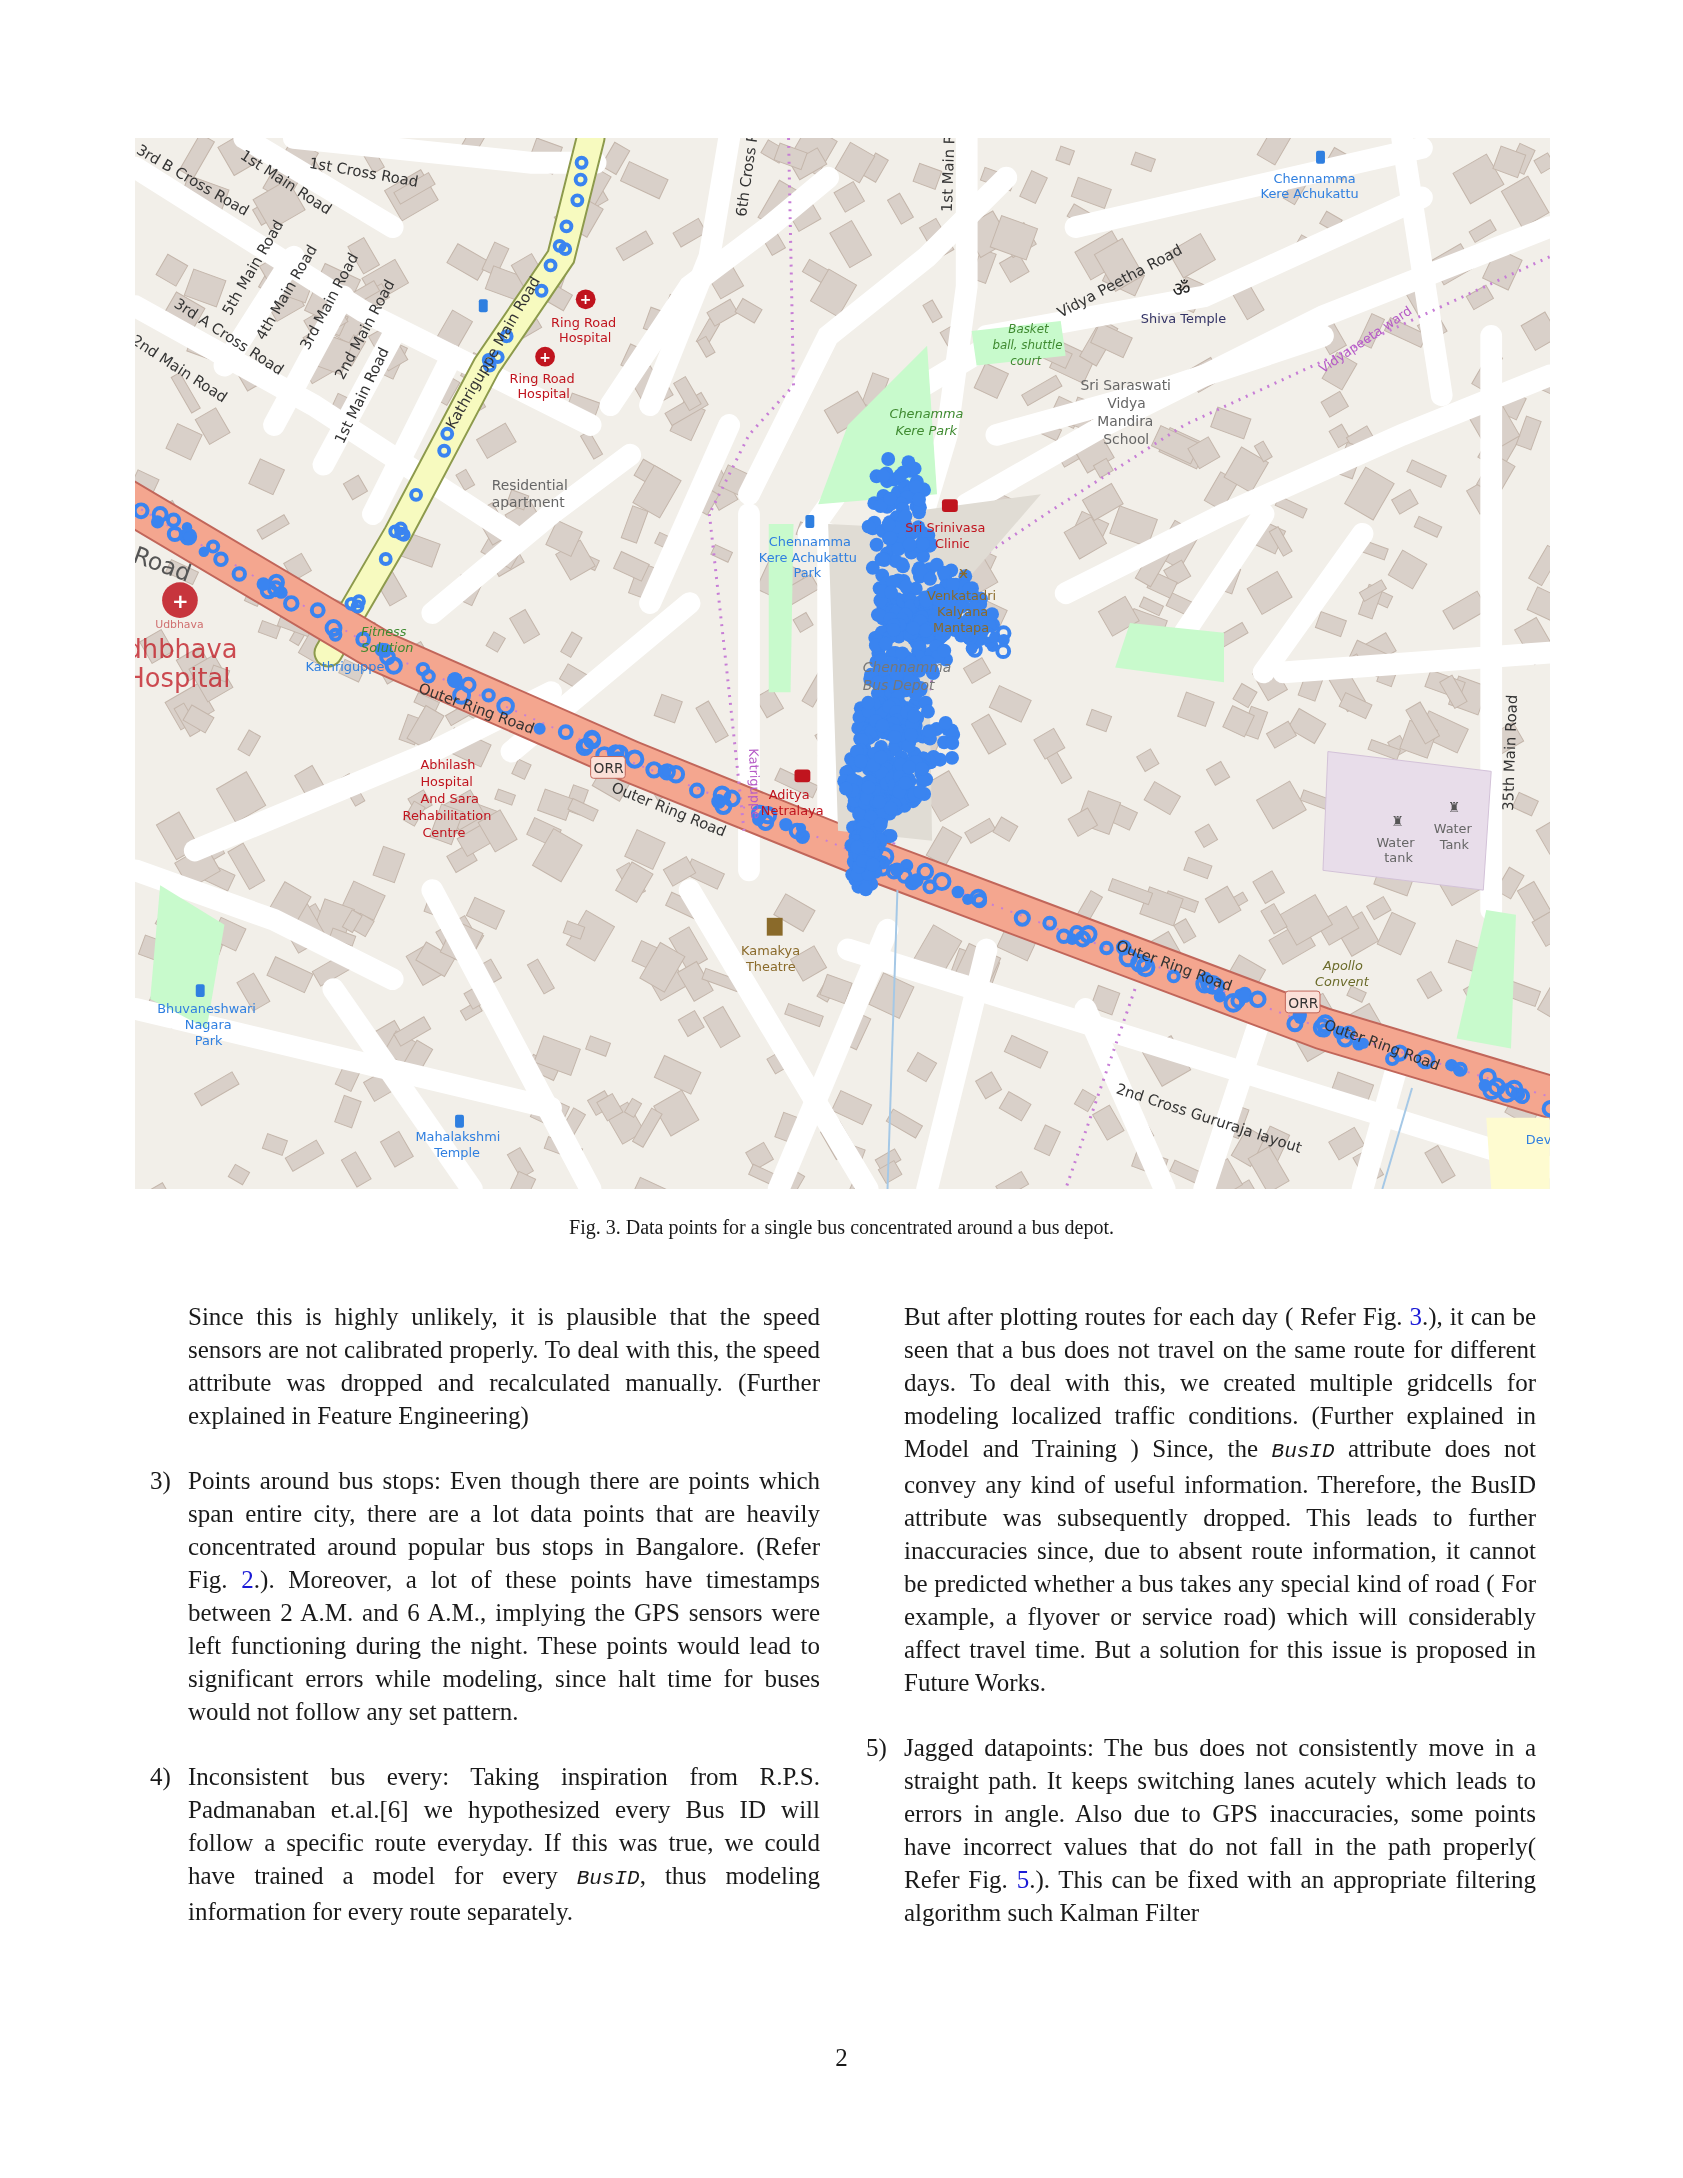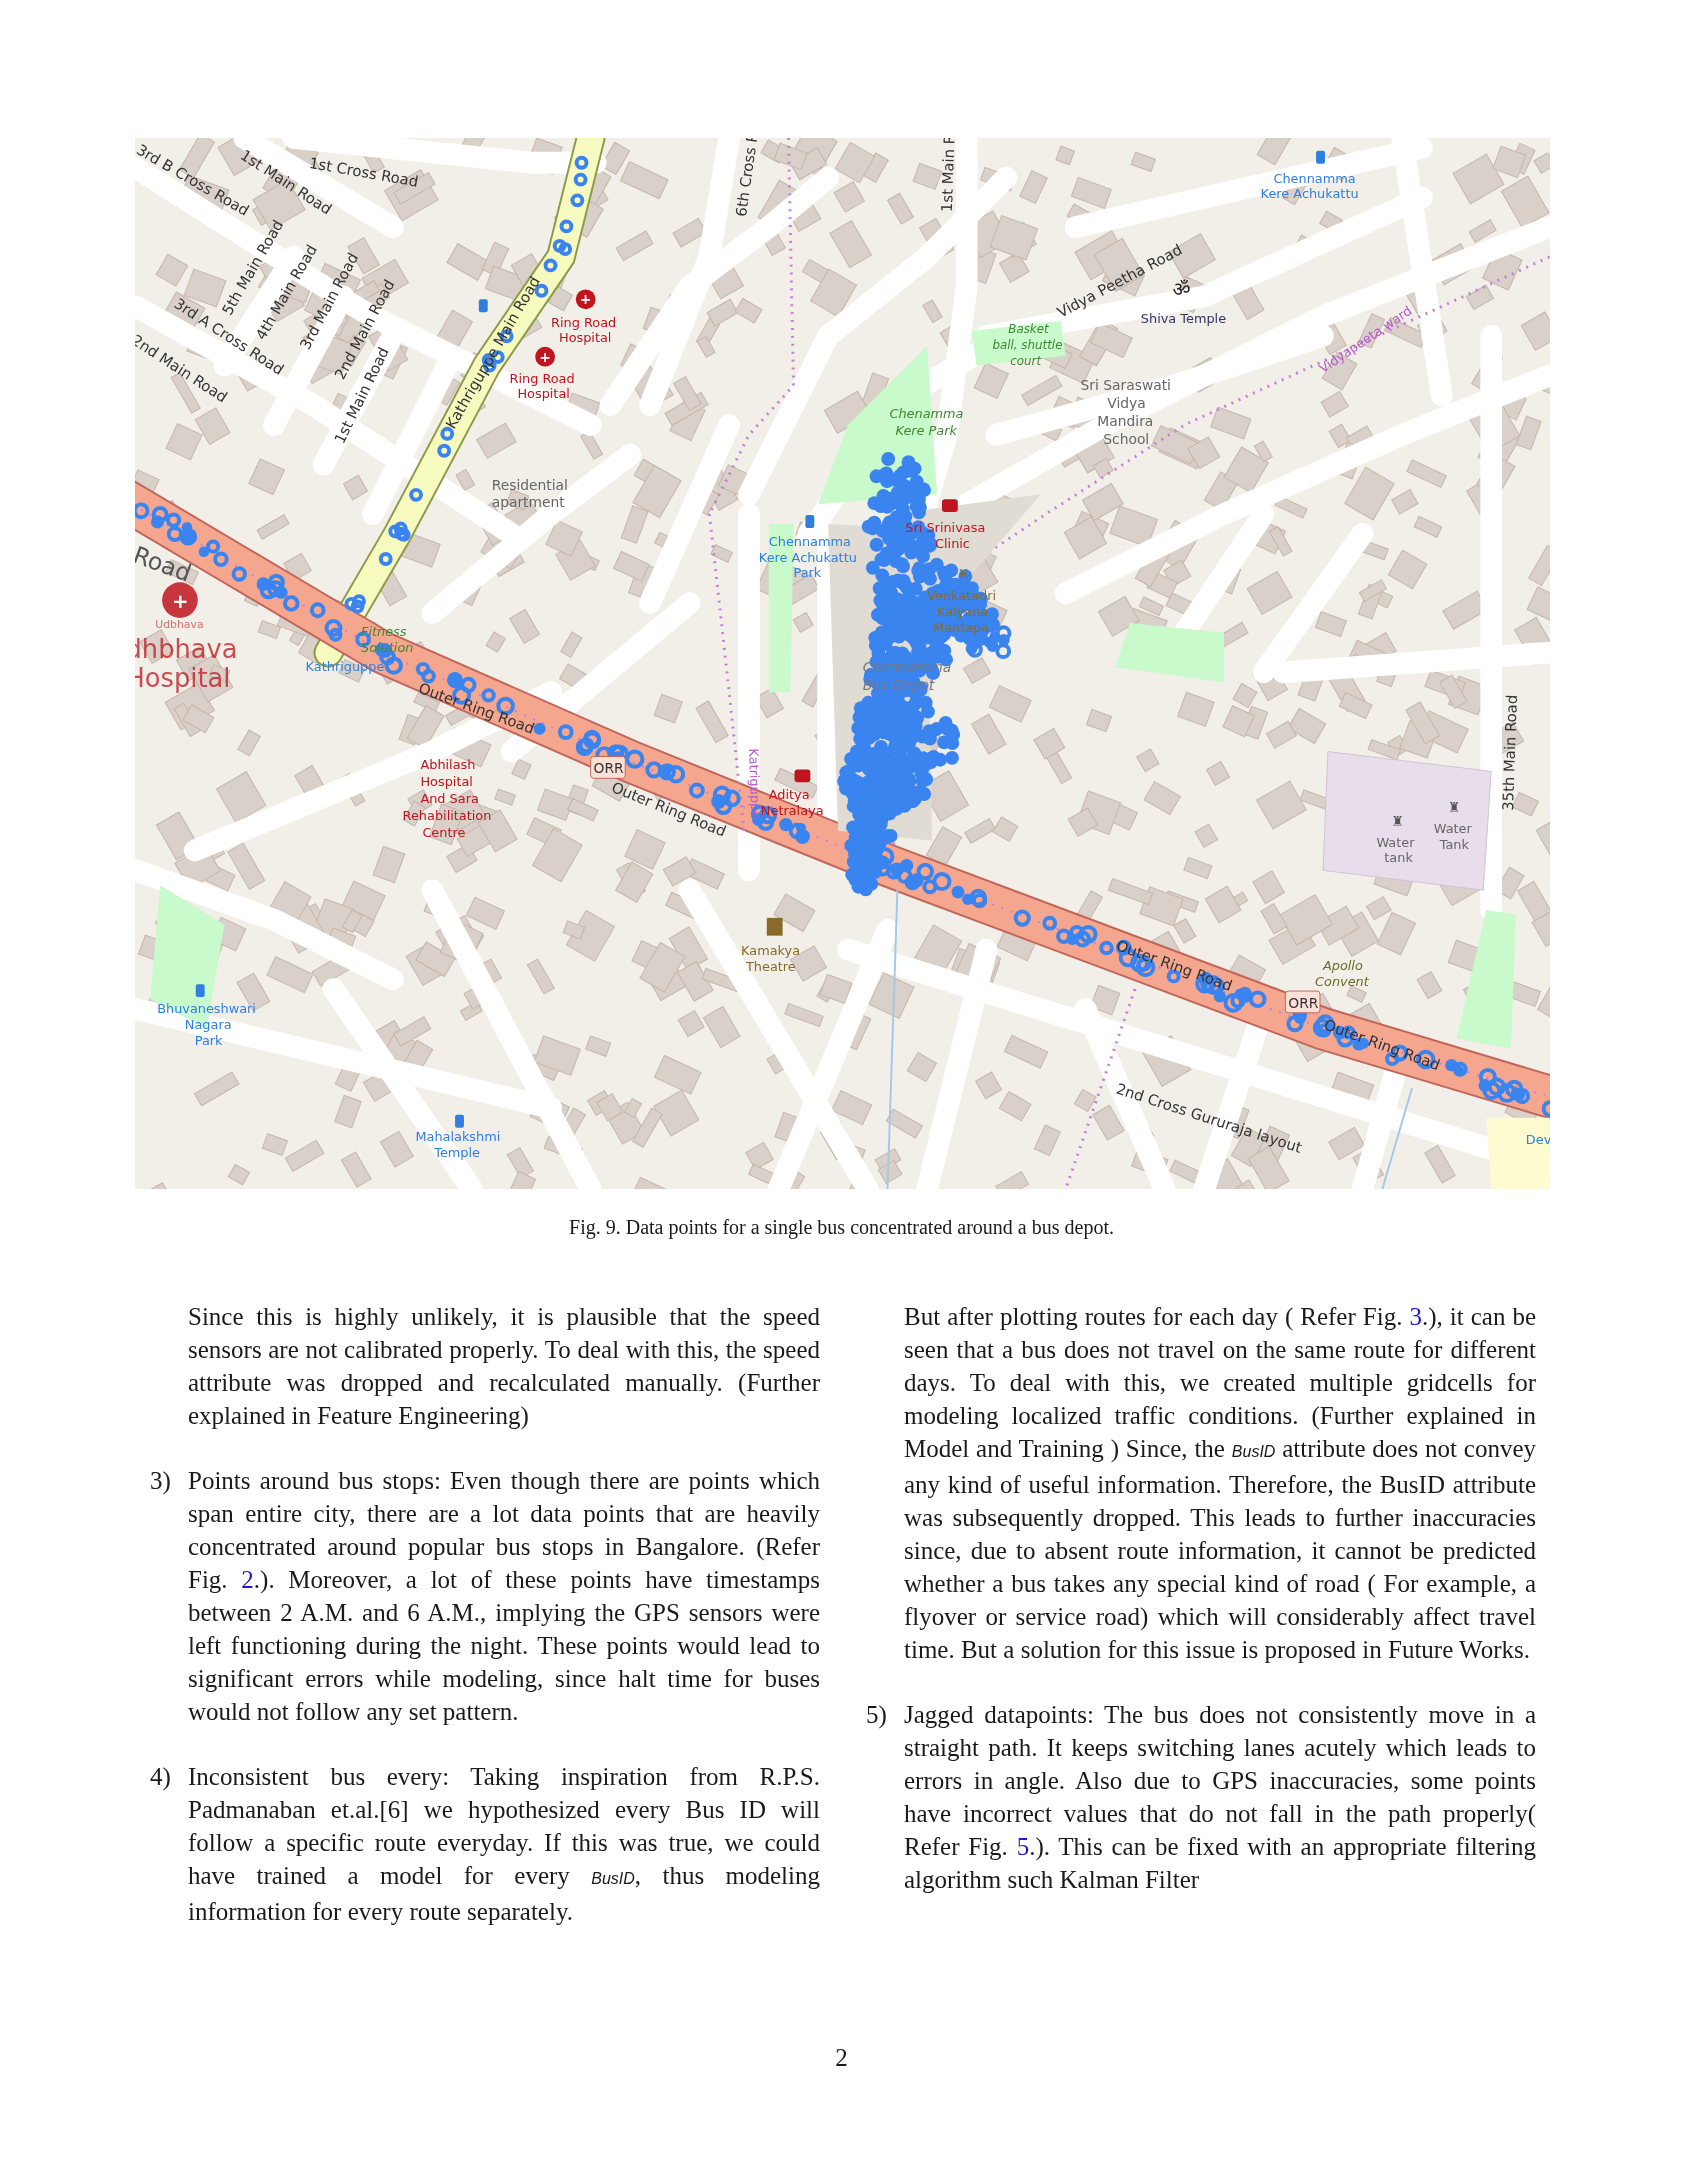--- a/index.html
+++ b/index.html
@@ -8,21 +8,21 @@
   #figure svg { display: block; }
   .caption { position: absolute; left: 0; width: 1683px; top: 1216px; text-align: center; font-size: 20px; }
   .col { position: absolute; top: 1300px; width: 632px; font-size: 25px; line-height: 33px; text-align: justify; }
   .col.left { left: 188px; }
   .col.right { left: 904px; }
   .para { margin: 0; position: relative; }
   .para + .para { margin-top: 32px; }
   .num { position: absolute; left: -38px; top: 0; }
   .it { }
   .ref { color: #1a1ad6; }
-  .math { font-style: italic; font-family: Liberation Sans, sans-serif; font-size: 16px; }
+  .math { font-style: italic; font-family: Liberation Mono, monospace; font-size: 21px; }
   .page-num { position: absolute; top: 2044px; left: 0; width: 1683px; text-align: center; font-size: 25px; }
   .lbl { font-family: "DejaVu Sans", sans-serif; }
 </style>
 </head>
 <body>
 
 <div id="figure">
   <svg id="map-svg" width="1415" height="1051" viewBox="0 0 1429 1062" xmlns="http://www.w3.org/2000/svg">
     <rect x="0" y="0" width="1429" height="1062" fill="#f2efe9"></rect>
     <g id="buildings">
@@ -1615,21 +1615,21 @@
       <text x="1262" y="732" font-size="13" fill="#666">tank</text>
       <text x="1326" y="681" font-size="14" fill="#555">♜</text>
       <text x="1312" y="702" font-size="13" fill="#666">Water</text>
       <text x="1318" y="718" font-size="13" fill="#666">Tank</text>
       <text x="1200" y="841" font-size="13" fill="#6b6b2a" font-style="italic">Apollo</text>
       <text x="1192" y="857" font-size="13" fill="#6b6b2a" font-style="italic">Convent</text>
     </g>
   </svg>
 </div>
 
-<div class="caption">Fig. 9.  Data points for a single bus concentrated around a bus depot.</div>
+<div class="caption">Fig. 3.  Data points for a single bus concentrated around a bus depot.</div>
 
 <div class="col left">
   <p class="para">
     <span>Since this is highly unlikely, it is plausible that the speed sensors are not calibrated properly. To deal with this, the speed attribute was dropped and recalculated manually. (Further explained in </span><span class="it">Feature Engineering</span><span>)</span>
   </p>
   <p class="para">
     <span class="num">3)</span><span class="it">Points around bus stops:</span><span> Even though there are points which span entire city, there are a lot data points that are heavily concentrated around popular bus stops in Bangalore. (Refer Fig. </span><span class="ref">2</span><span>.). Moreover, a lot of these points have timestamps between 2 A.M. and 6 A.M., implying the GPS sensors were left functioning during the night. These points would lead to significant errors while modeling, since halt time for buses would not follow any set pattern.</span>
   </p>
   <p class="para">
     <span class="num">4)</span><span class="it">Inconsistent bus every:</span><span> Taking inspiration from R.P.S. Padmanaban et.al.[6] we hypothesized every Bus ID will follow a specific route everyday. If this was true, we could have trained a model for every </span><span class="math">BusID</span><span>, thus modeling information for every route separately.</span>

